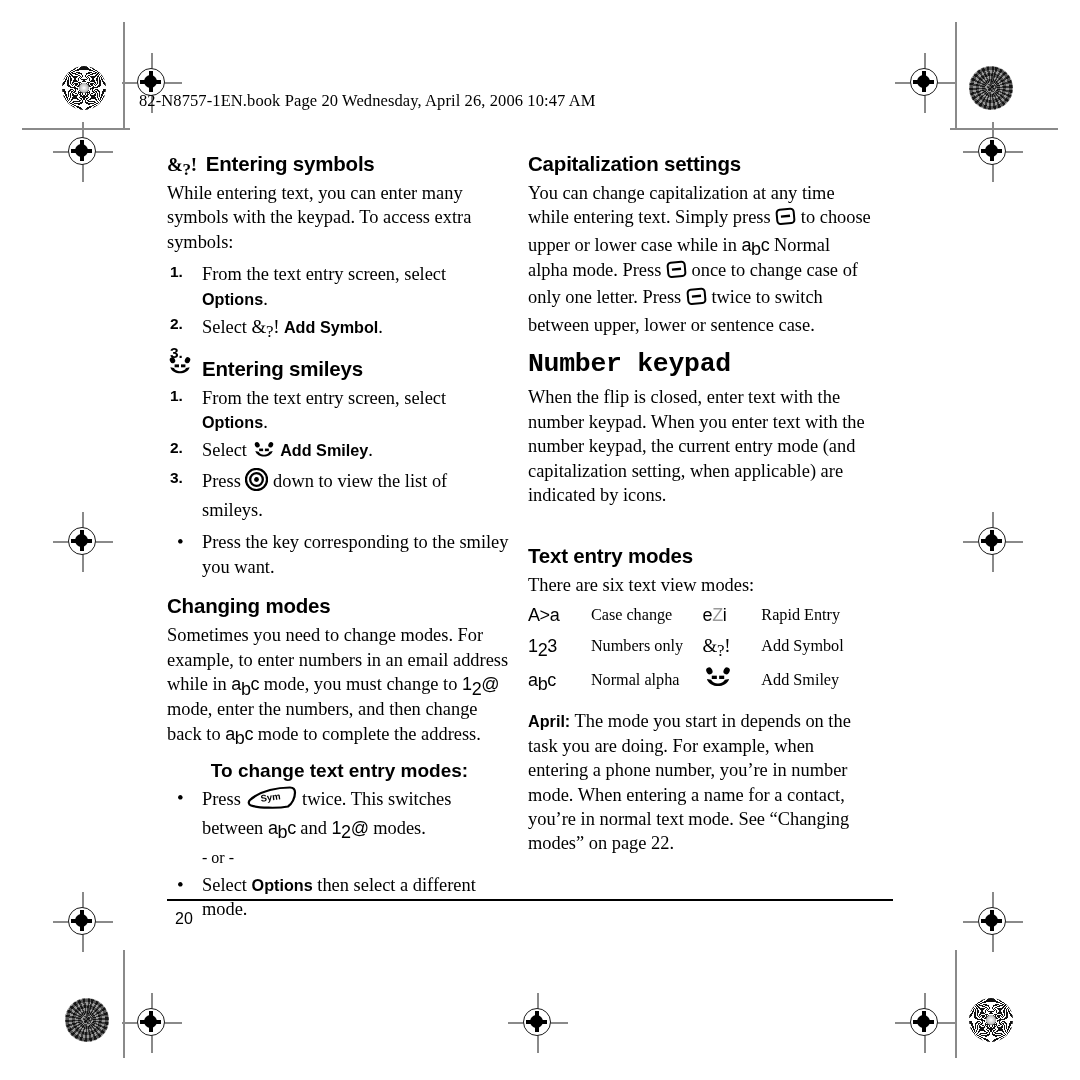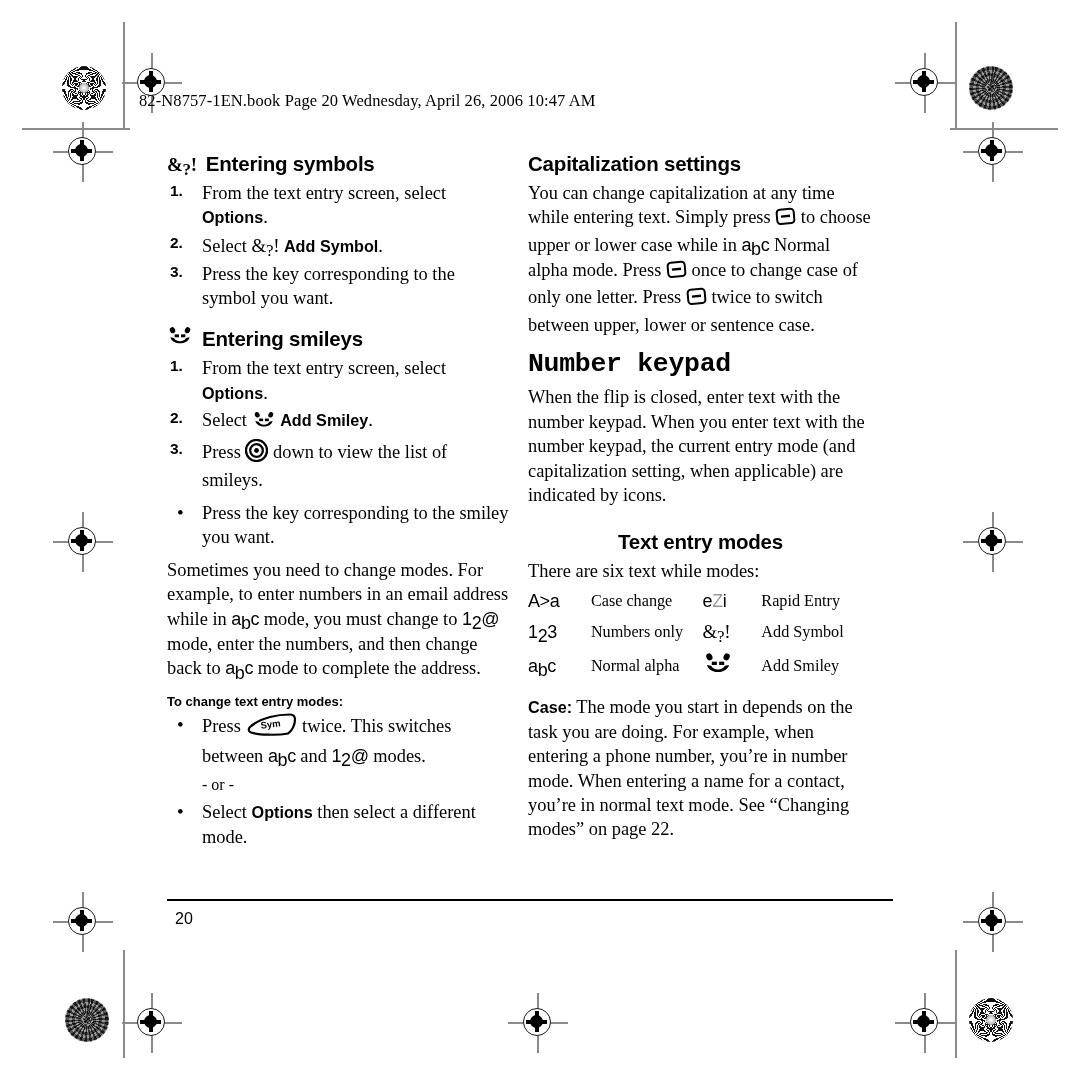--- a/index.html
+++ b/index.html
@@ -99,22 +99,23 @@
     font-family: "Liberation Sans", sans-serif;
     font-weight: bold;
     font-size: 20.5px;
     margin: 0 0 5px 0;
     letter-spacing: -.2px;
   }
   h2.sec.with-icon { display: flex; align-items: baseline; gap: 9px; }
   h3.sub {
     font-family: "Liberation Sans", sans-serif;
     font-weight: bold;
-    font-size: 13px;
+    font-size: 19px;
     margin: 13px 0 4px 0;
+    text-align: center;
   }
   p.body {
     margin: 0 0 8px 0;
     font-size: 18.4px;
     line-height: 1.33;
   }
   b.ui {
     font-family: "Liberation Sans", sans-serif;
     font-weight: bold;
     font-size: 16.2px;
@@ -299,30 +300,31 @@
 
   <div class="columns">
 
     <div class="col col-left">
 
       <h2 class="sec with-icon">
         <span class="sym-ico"><span>&amp;</span><span class="q">?</span><span>!</span></span>
         <span>Entering symbols</span>
       </h2>
 
+      <p class="body">While entering text, you can enter many symbols with the keypad. To access extra symbols:</p>
 
       <ol class="steps">
         <li>
           <span class="num">1.</span><span>From the text entry screen, select </span><b class="ui">Options</b><span>.</span>
         </li>
         <li>
           <span class="num">2.</span><span>Select </span><span class="sym-ico"><span>&amp;</span><span class="q">?</span><span>!</span></span>&nbsp;<b class="ui">Add Symbol</b><span>.</span>
         </li>
         <li>
-          <span class="num">3.</span><span>Press the key corresponding to the symbol you want.</span>
+          <span class="num">3.</span>
         </li>
       </ol>
 
       <h2 class="sec with-icon" style="margin-top:16px;">
         <span class="smiley">
           <svg width="26" height="20" viewBox="0 0 26 20" aria-hidden="true">
             <ellipse cx="5.5" cy="4.2" rx="2.6" ry="3.1" transform="rotate(-28 5.5 4.2)" fill="#000"></ellipse>
             <ellipse cx="20.5" cy="4.2" rx="2.6" ry="3.1" transform="rotate(28 20.5 4.2)" fill="#000"></ellipse>
             <rect x="7.6" y="8.4" width="4.4" height="2.9" fill="#000"></rect>
             <rect x="14.0" y="8.4" width="4.4" height="2.9" fill="#000"></rect>
@@ -355,20 +357,21 @@
               <circle cx="12" cy="12" r="2.5" fill="#000"></circle>
             </svg>
           </span><span> down to view the list of smileys.</span>
         </li>
       </ol>
 
       <ul class="bullets">
         <li><span class="bul">•</span><span>Press the key corresponding to the smiley you want.</span></li>
       </ul>
 
+      <h2 class="sec" style="margin-top:15px;">Changing modes</h2>
 
       <p class="body"><span>Sometimes you need to change modes. For example, to enter numbers in an email address while in </span><span class="mg"><span>a</span><span class="dn">b</span><span>c</span></span><span> mode, you must change to </span><span class="mg"><span>1</span><span class="dn">2</span><span>@</span></span><span> mode, enter the numbers, and then change back to </span><span class="mg"><span>a</span><span class="dn">b</span><span>c</span></span><span> mode to complete the address.</span></p>
 
       <h3 class="sub">To change text entry modes:</h3>
 
       <ul class="bullets">
         <li>
           <span class="bul">•</span><span>Press </span><span class="symkey">
             <svg width="52" height="24" viewBox="0 0 52 24" aria-hidden="true">
               <path d="M5 14 C16 4, 34 1.5, 45 1.5 C48.5 1.5, 50 3, 50 6.5 C50 12, 47 18, 43 20.5 C33 22.5, 13 22, 6 19.5 C3.5 18.6, 3 16, 5 14 Z" fill="#fff" stroke="#000" stroke-width="2.2" stroke-linejoin="round"></path>
@@ -403,22 +406,22 @@
       </span><span> once to change case of only one letter. Press </span><span class="shiftkey">
         <svg width="21" height="19" viewBox="0 0 22 20" aria-hidden="true">
           <rect x="2" y="2.4" width="18" height="15" rx="3.4" ry="3.4" fill="#fff" stroke="#000" stroke-width="2.1" transform="rotate(-5 11 10)"></rect>
           <rect x="6.2" y="8.4" width="9.6" height="2.6" fill="#000" transform="rotate(-5 11 10)"></rect>
         </svg>
       </span><span> twice to switch between upper, lower or sentence case.</span></p>
 
       <h1 class="chapter" style="margin-top:12px;font-family:Liberation Mono, monospace;">Number keypad</h1>
       <p class="body">When the flip is closed, enter text with the number keypad. When you enter text with the number keypad, the current entry mode (and capitalization setting, when applicable) are indicated by icons.</p>
 
-      <h2 class="sec" style="margin-top:22px;text-align:center;">Text entry modes</h2>
-      <p class="body" style="margin-bottom:2px;">There are six text while modes:</p>
+      <h2 class="sec" style="margin-top:36px;">Text entry modes</h2>
+      <p class="body" style="margin-bottom:2px;">There are six text view modes:</p>
 
       <table class="modes">
         <tbody>
           <tr>
             <td class="ico"><span class="mg">A&gt;a</span></td>
             <td class="lbl">Case change</td>
             <td class="ico2"><span class="mg"><span>e</span><span class="gray">Z</span><span>i</span></span></td>
             <td class="lbl">Rapid Entry</td>
           </tr>
           <tr>
@@ -437,21 +440,21 @@
                 <rect x="7.6" y="8.4" width="4.4" height="2.9" fill="#000"></rect>
                 <rect x="14.0" y="8.4" width="4.4" height="2.9" fill="#000"></rect>
                 <path d="M3.4 11.2 C5.4 19.4 20.6 19.4 22.6 11.2 L19.0 12.0 C17.2 16.2 8.8 16.2 7.0 12.0 Z" fill="#000"></path>
               </svg>
             </span></td>
             <td class="lbl">Add Smiley</td>
           </tr>
         </tbody>
       </table>
 
-      <p class="body"><b class="notelbl">Case:</b><span> The mode you start in depends on the task you are doing. For example, when entering a phone number, you’re in number mode. When entering a name for a contact, you’re in normal text mode. See “Changing modes” on page 22.</span></p>
+      <p class="body"><b class="notelbl">April:</b><span> The mode you start in depends on the task you are doing. For example, when entering a phone number, you’re in number mode. When entering a name for a contact, you’re in normal text mode. See “Changing modes” on page 22.</span></p>
 
     </div>
   </div>
 
   <div class="footer-rule"></div>
   <div class="footer-pg">20</div>
 
 </div>
 
 </body></html>

